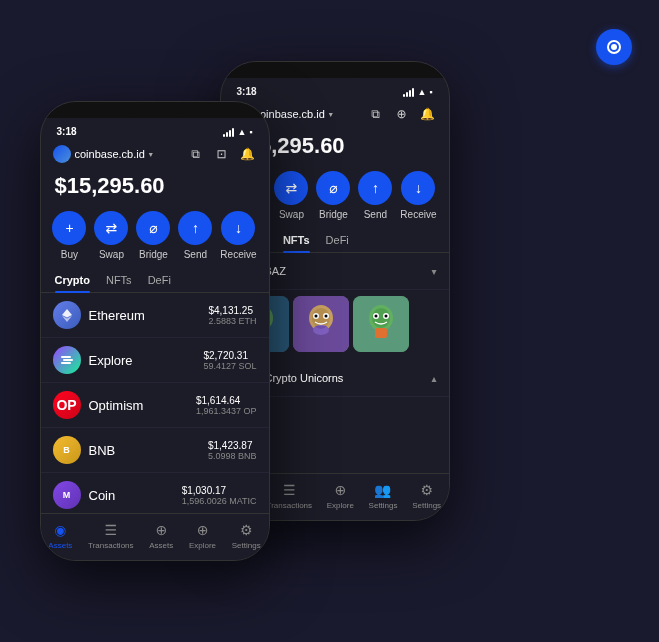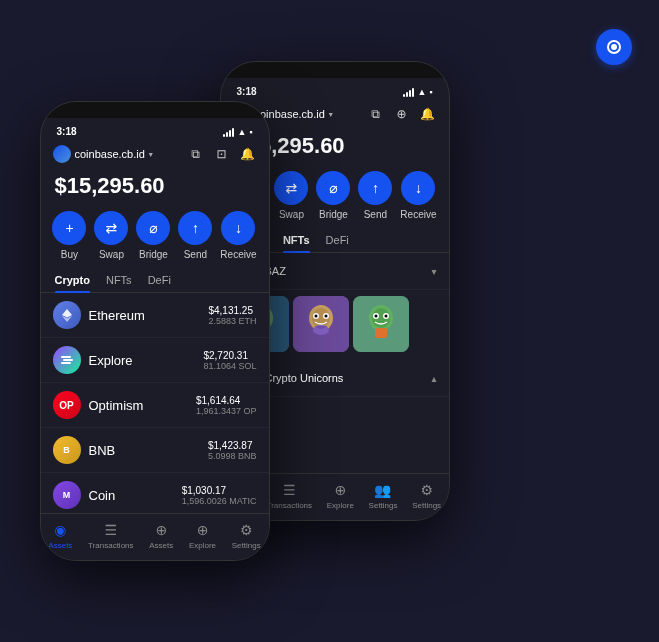--- a/index.html
+++ b/index.html
@@ -653,26 +653,26 @@
         <div class="asset-icon sol-icon">
           <svg width="14" height="14" viewBox="0 0 14 14">
             <rect x="1" y="3" width="10" height="2" rx="1" fill="#fff"></rect>
             <rect x="3" y="6" width="10" height="2" rx="1" fill="#fff"></rect>
             <rect x="1" y="9" width="10" height="2" rx="1" fill="#fff"></rect>
           </svg>
         </div>
         <span class="asset-name">Explore</span>
         <div class="asset-values">
           <div class="asset-usd">$2,720.31</div>
-          <div class="asset-crypto">81.1064 SOL</div>
+          <div class="asset-crypto">59.4127 SOL</div>
         </div>
       </div>
 
       <div class="asset-item">
-        <div class="asset-icon op-icon" style="font-size:10px; color:#fff; font-weight:700; display:flex; align-items:center; justify-content:center;text-align:right;">OP</div>
+        <div class="asset-icon op-icon" style="font-size:14px; color:#fff; font-weight:700; display:flex; align-items:center; justify-content:center;text-align:right;">OP</div>
         <span class="asset-name">Optimism</span>
         <div class="asset-values">
           <div class="asset-usd">$1,614.64</div>
           <div class="asset-crypto">1,961.3437 OP</div>
         </div>
       </div>
 
       <div class="asset-item">
         <div class="asset-icon bnb-icon" style="font-size:9px; color:#fff; font-weight:700; display:flex; align-items:center; justify-content:center;">B</div>
         <span class="asset-name">BNB</span>

